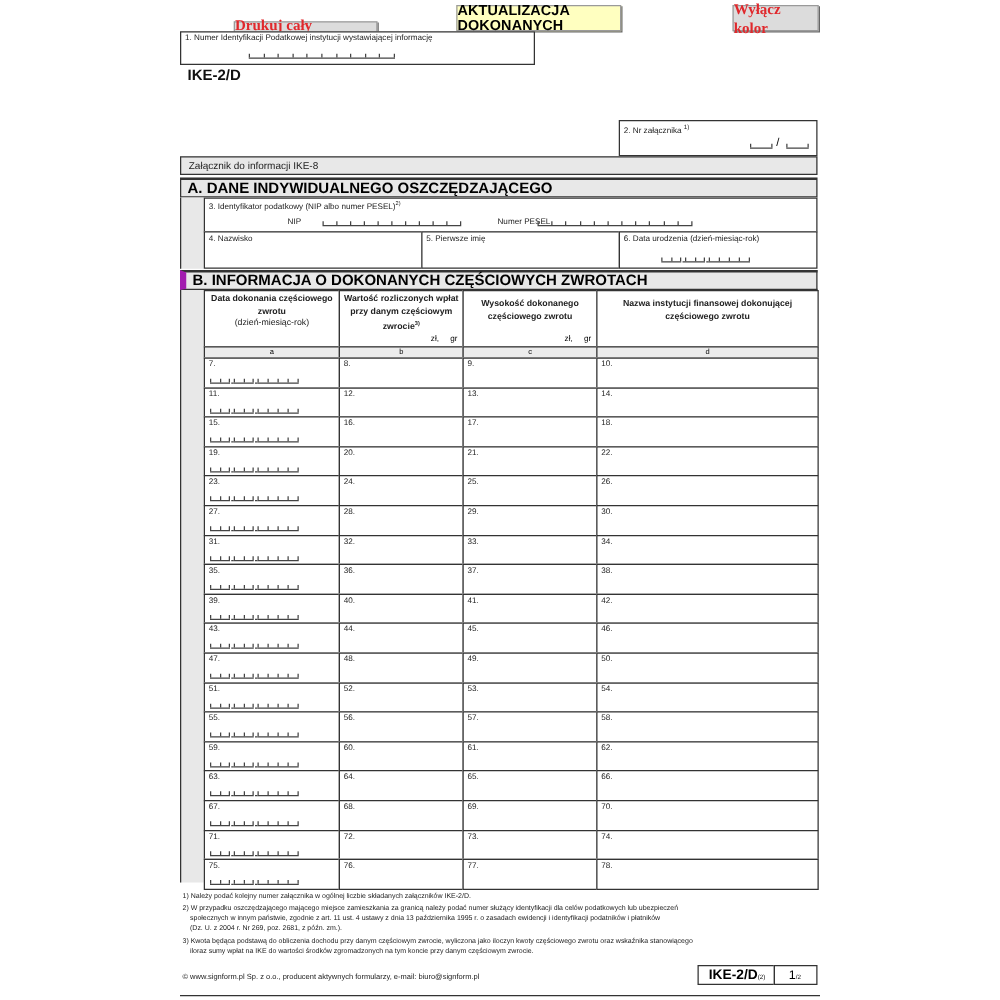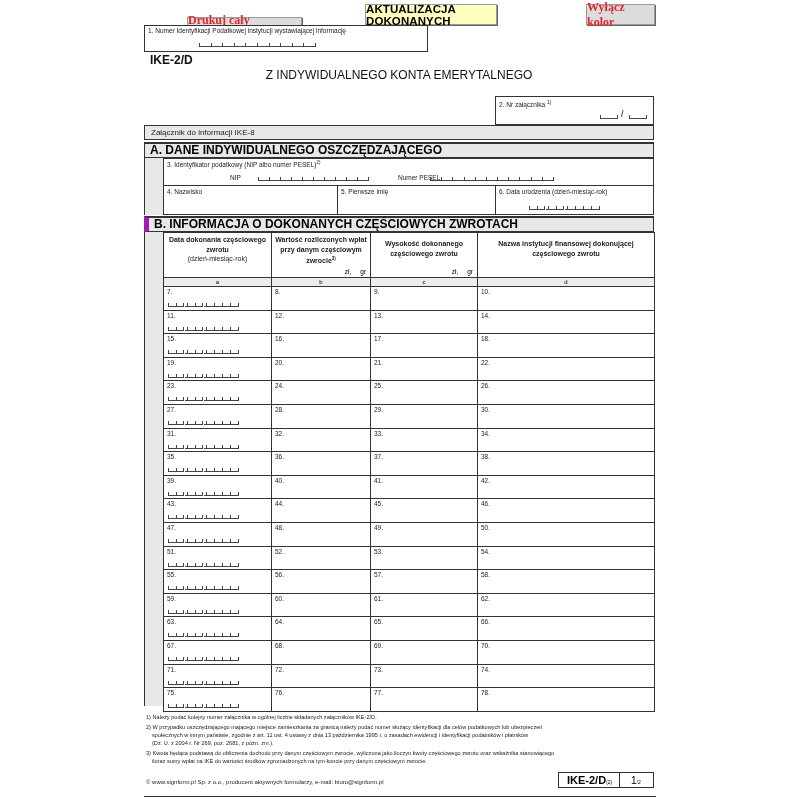--- a/index.html
+++ b/index.html
@@ -47,21 +47,20 @@
       <i style="left: 69.6px;"></i>
       <i style="left: 81.2px;"></i>
       <i style="left: 92.8px;"></i>
       <i style="left: 104.4px;"></i>
       <i style="left: 116px;"></i>
     </div>
 </div>
 
 <div class="abs" style="left:150px;top:53px;font-size:12px;font-weight:bold;color:#111;">IKE-2/D</div>
 <div class="abs" style="left:144px;top:68px;width:510px;text-align:center;font-size:12px;line-height:14px;color:#111;">
-  <div>Z INDYWIDUALNEGO KONTA EMERYTALNEGO</div>
 </div>
 
 <div class="box" style="left:495px;top:96px;width:159px;height:29px;">
   <div class="abs lbl" style="left:3px;top:2px;"><span>2. Nr załącznika</span> <sup style="font-size:5px;">1)</sup></div>
   <div class="comb" style="left:104px;top:18px;width:18px;">
       <i style="left:0"></i>
       <i style="right:0"></i>
     </div>
   <div class="abs" style="left:125px;top:12px;font-size:9px;">/</div>
   <div class="comb" style="left:133px;top:18px;width:18px;">

